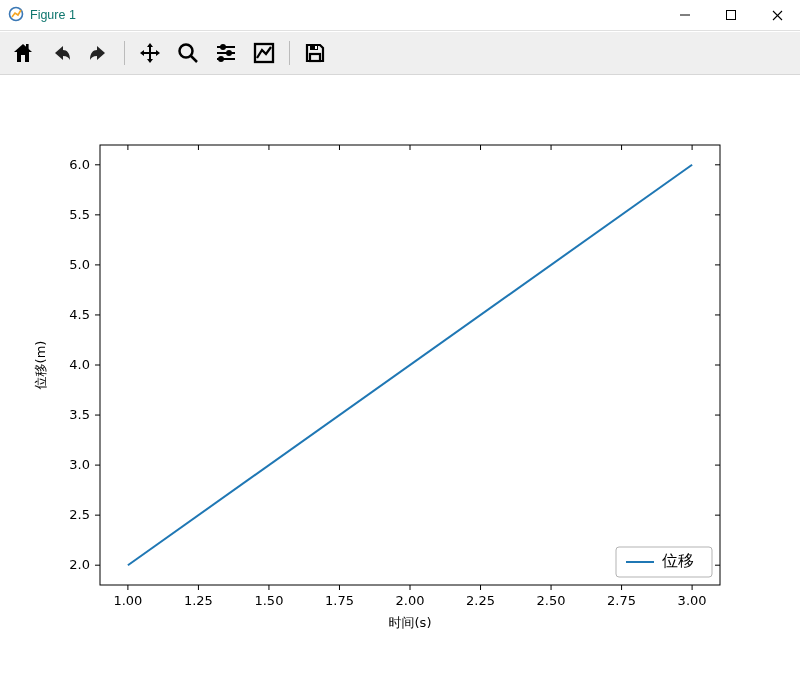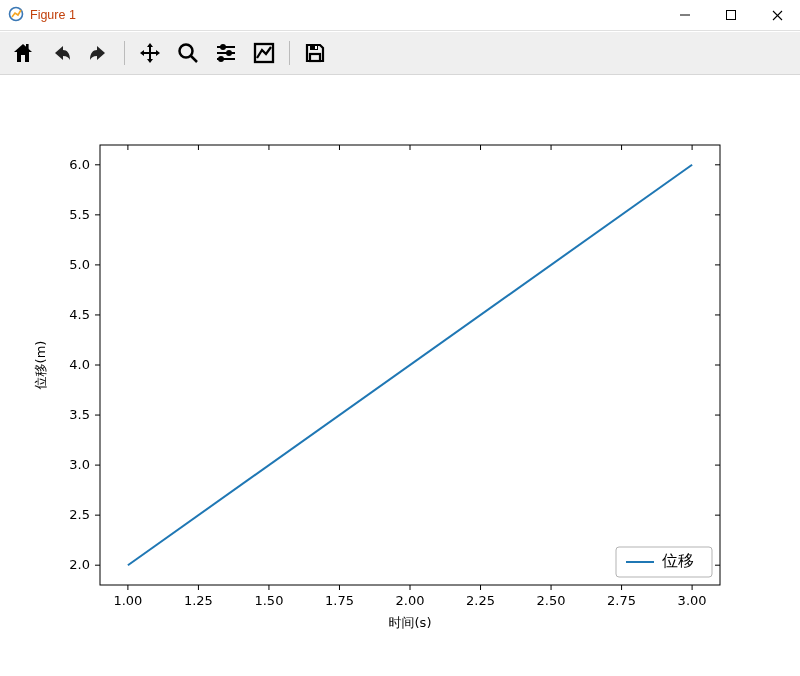--- a/index.html
+++ b/index.html
@@ -11,21 +11,21 @@
     background: #fff;
     overflow: hidden;
   }
   
   .titlebar {
     height: 30px;
     display: flex;
     align-items: center;
     border-bottom: 1px solid #e0e0e0;
     font-size: 12.5px;
-    color: #c2410c;
+    color: #0f766e;
     background: #fff;
   }
   .titlebar .app-icon { margin: 0 6px 0 8px; }
   .titlebar .title { flex: 0 0 auto; }
   .titlebar .spacer { flex: 1 1 auto; }
   .titlebar .winbtn {
     width: 46px;
     height: 30px;
     display: flex;
     align-items: center;

